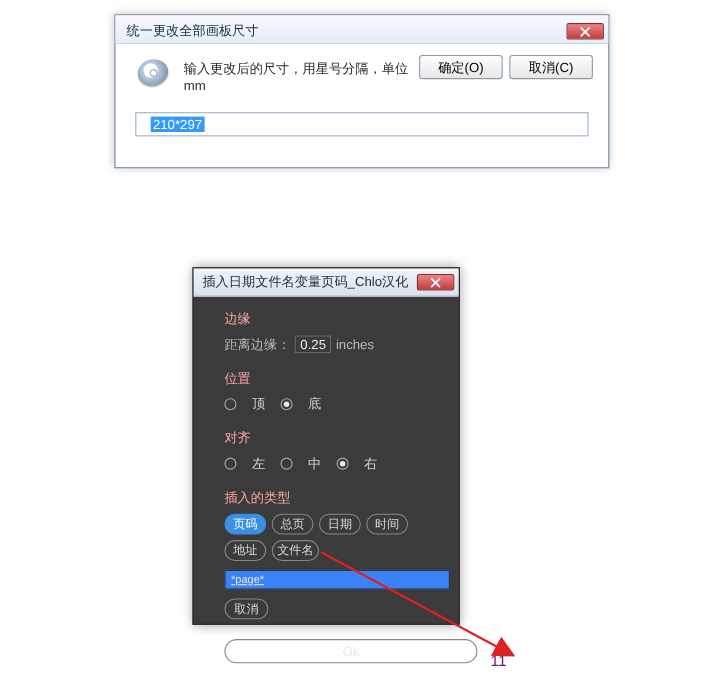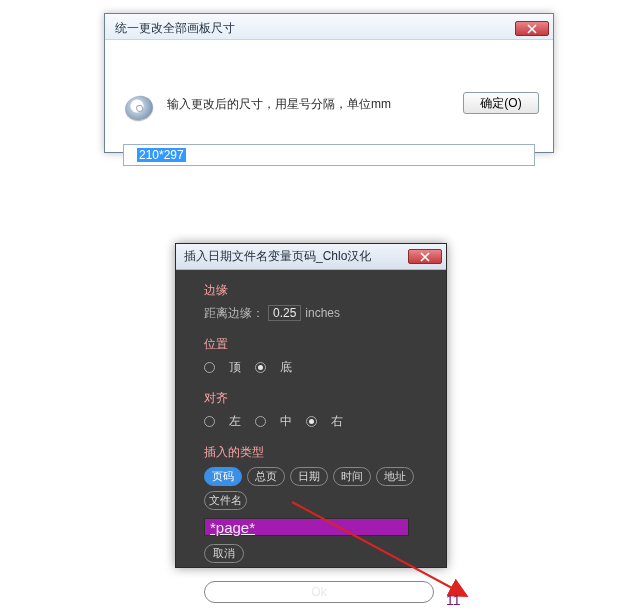--- a/index.html
+++ b/index.html
@@ -35,21 +35,21 @@
     background: linear-gradient(#e9848a, #c43c3f);
     border: 1px solid #8a2c2e;
     border-radius: 2px;
     color: #fff; font-size: 11px;
     display: flex; align-items: center; justify-content: center;
     position: relative;
   }
   .dlg1-body {
     padding: 10px 14px 12px 14px;
   }
-  .dlg1-row { display: flex; align-items: flex-start; margin-top: 42px; }
+  .dlg1-row { display: flex; align-items: flex-start; }
   .dlg1-icon {
     width: 32px; height: 32px; margin: 4px 10px 0 6px;
     flex: none;
   }
   .dlg1-msg { flex: 1; padding-top: 4px; color: #2a2a2a; }
   .dlg1-btns { display: flex; gap: 6px; margin-left: 8px; }
   .winbtn {
     width: 76px; height: 22px;
     background: linear-gradient(#fefefe, #e7e7e7);
     border: 1px solid #8d9aa8;
@@ -83,21 +83,21 @@
   .cd-icon .disc::after {
     content: ""; position: absolute; left: 11px; top: 9px;
     width: 5px; height: 5px; border-radius: 50%;
     background: #fff; border: 1px solid #9ab;
   }
 
   
   .dlg2 {
     position: absolute;
     left: 175px; top: 243px;
-    width: 272px; height: 325px;
+    width: 243px; height: 325px;
     background: #3b3b3b;
     border: 1px solid #2a2a2a;
     box-shadow: 0 0 10px rgba(0,0,0,.4);
     color: #d2d2d2;
   }
   .dlg2-titlebar {
     height: 26px;
     background: linear-gradient(#f0f4fa, #d8e1ec);
     color: #1c2a38;
     display: flex; align-items: center;
@@ -147,27 +147,27 @@
     font-size: 11px;
     color: #d8d8d8;
   }
   .pill.active {
     background: #3b8fe5;
     border-color: #3b8fe5;
     color: #fff;
   }
   .pill.narrow { padding: 1px 4px; }
   .dlg2-input {
-    background: #a21caf;
+    background: #3b82f6;
     border: 1px solid #2e2e2e;
     color: #eaeaea;
     width: 205px; height: 18px;
     margin-top: 8px;
     padding: 0 5px;
-    font-size: 15px;
+    font-size: 10px;
     display: flex; align-items: center; text-decoration: underline;
   }
   .cancel-pill {
     margin-top: 8px;
     display: inline-flex;
     border: 1px solid #878787;
     border-radius: 10px;
     padding: 1px 8px;
     font-size: 11px;
     color: #d8d8d8;
@@ -209,20 +209,21 @@
   <div class="dlg1-body">
     <div class="dlg1-row">
       <div class="dlg1-icon">
         <div class="cd-icon">
             <div class="disc"></div>
           </div>
       </div>
       <div class="dlg1-msg">输入更改后的尺寸，用星号分隔，单位mm</div>
       <div class="dlg1-btns">
         <div class="winbtn">确定(O)</div>
+        <div class="winbtn">取消(C)</div>
       </div>
     </div>
     <div class="dlg1-input-wrap">
       <span class="dlg1-input-sel">210*297</span>
       <span class="dlg1-input-trail"></span>
     </div>
   </div>
 </div>
 
 <div class="dlg2">

